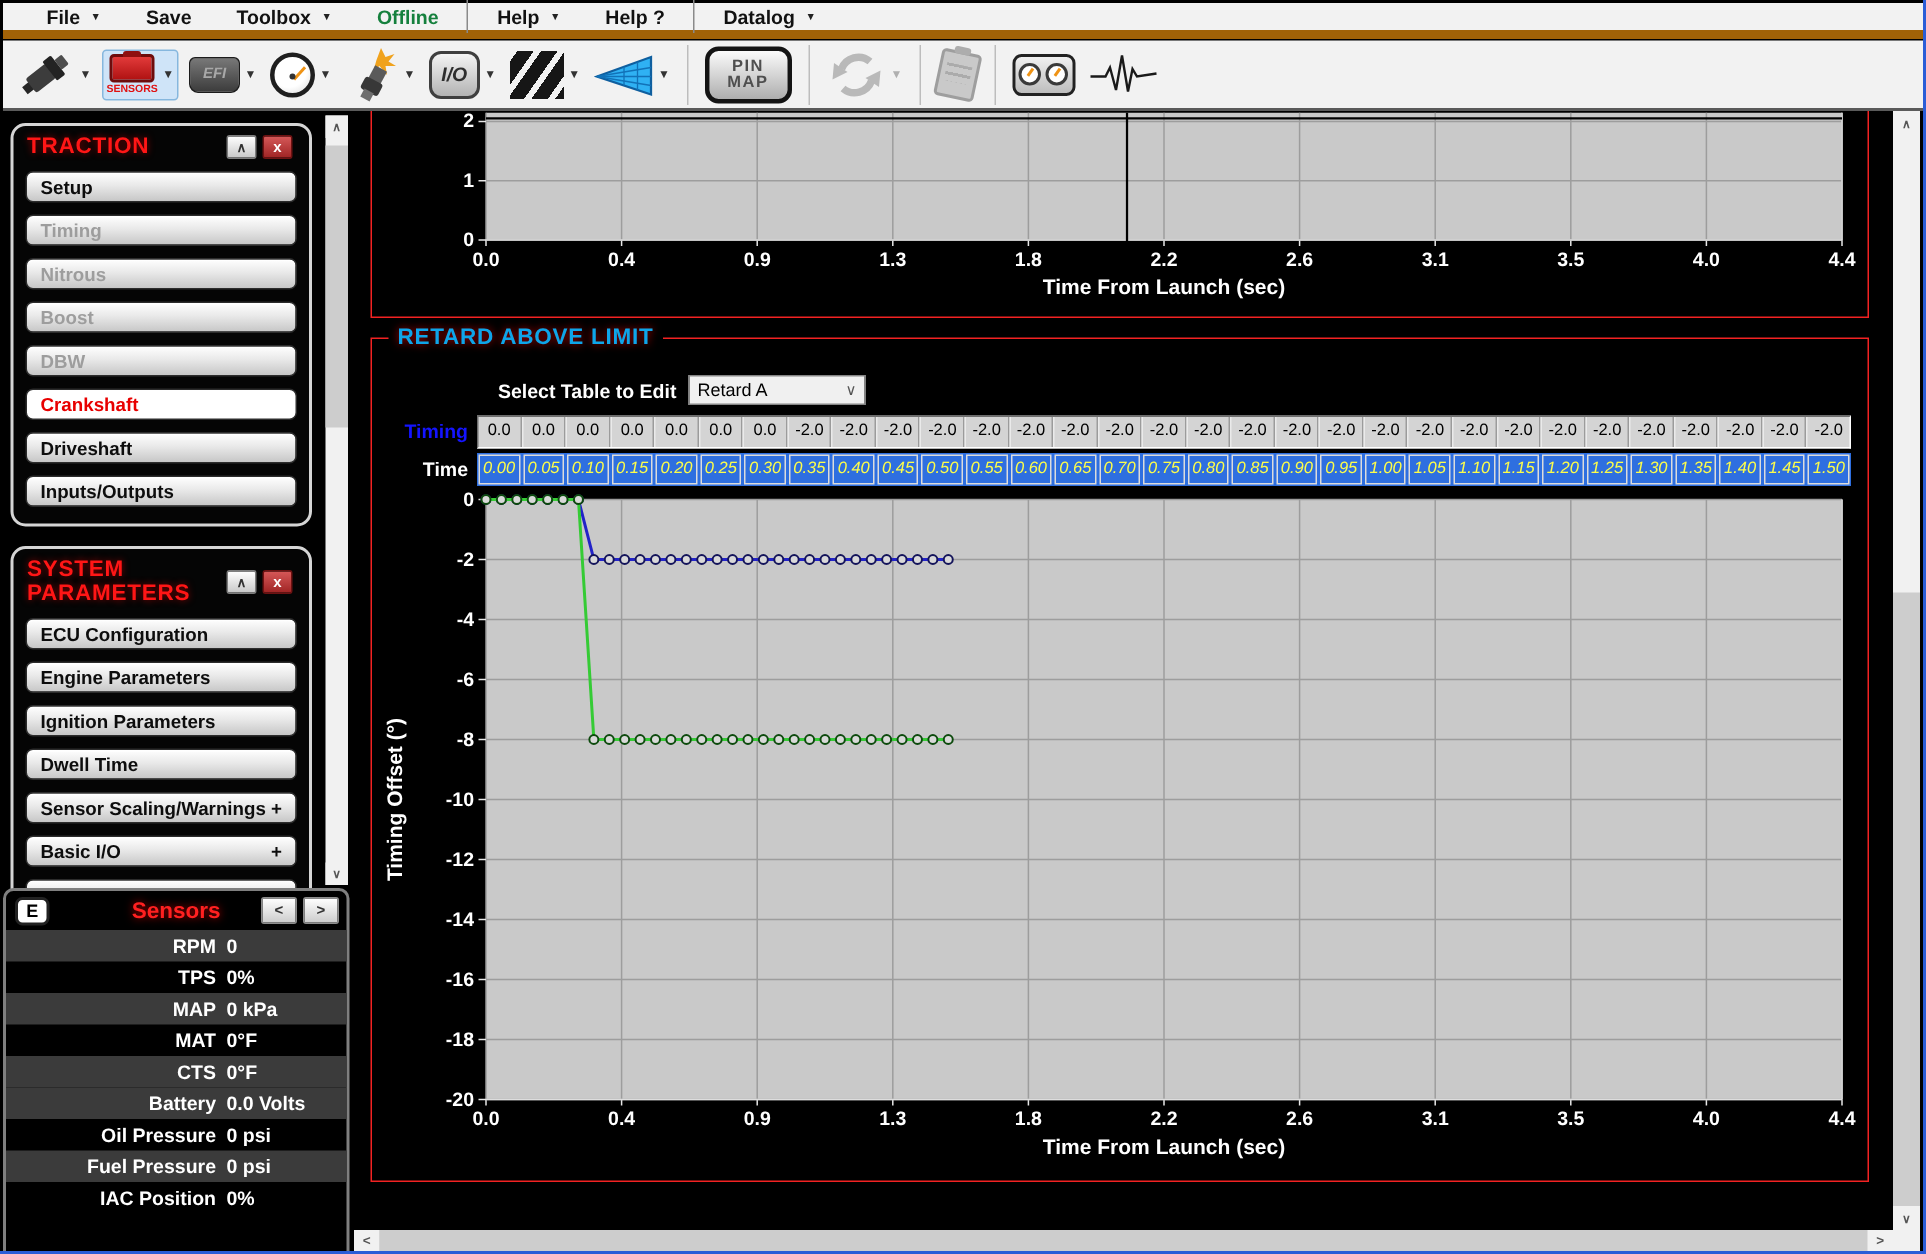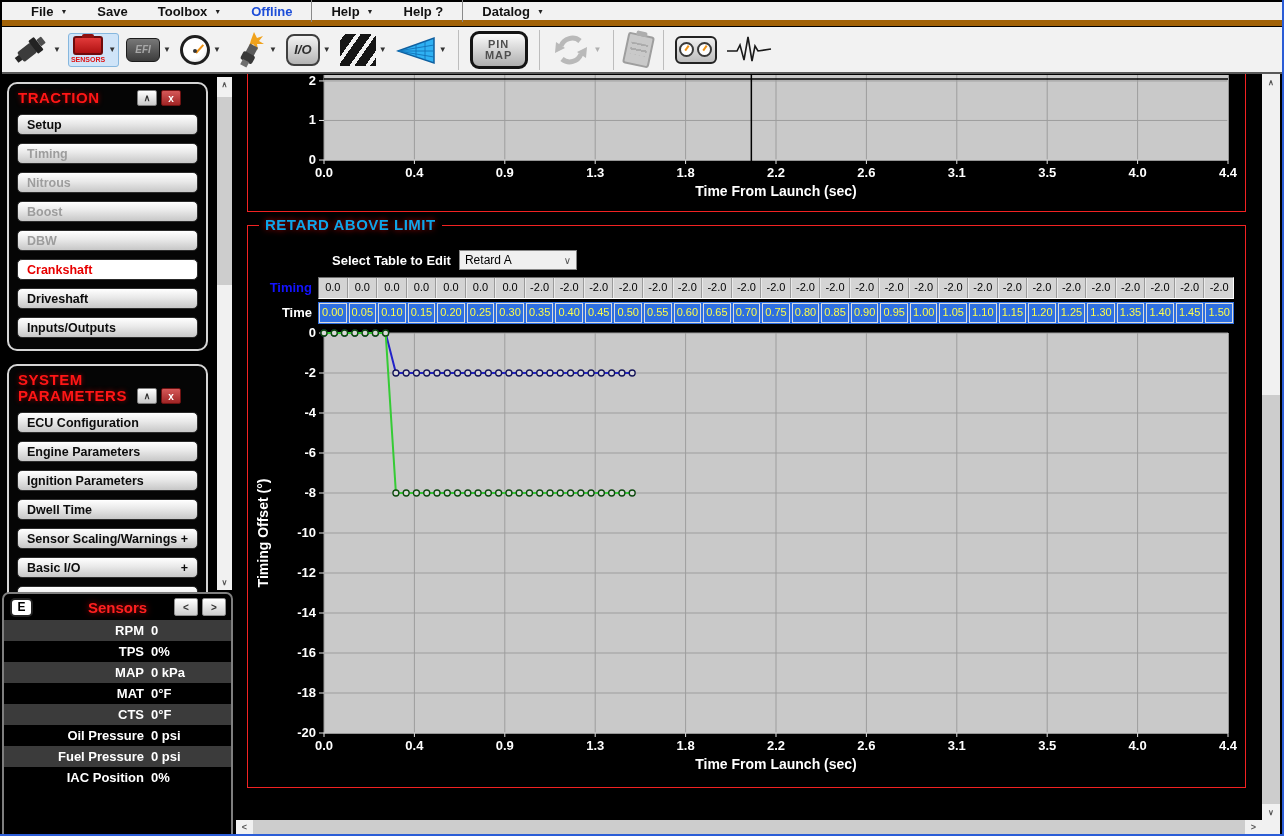--- a/index.html
+++ b/index.html
@@ -5,21 +5,21 @@
   html,body{margin:0;padding:0;background:#444;}
   *{box-sizing:border-box;font-family:"Liberation Sans",sans-serif;}
   .window{position:relative;width:1284px;height:836px;background:#000;overflow:hidden;}
   .edge-right{position:absolute;right:0;top:0;width:2px;height:100%;background:#2b5dd7;z-index:50;}
   .edge-bottom{position:absolute;left:0;bottom:0;width:100%;height:2px;background:#2b5dd7;z-index:50;}
 
   
   .menubar{position:absolute;left:2px;top:2px;width:1280px;height:24px;background:#f2f2f2;
     border-bottom:6px solid #a16207;display:flex;align-items:center;padding-left:14px;}
   .menu-item{display:flex;align-items:center;padding:0 15px;height:100%;font-weight:bold;font-size:13px;color:#111;cursor:default;}
-  .menu-item.disabled{color:#1d4ed8;}
+  .menu-item.disabled{color:#15803d;}
   .menu-item .caret{font-size:7px;color:#222;margin-left:7px;}
   .menu-sep{width:1px;height:22px;background:#8a8a8a;margin:0 4px;}
 
   
   .toolbar{position:absolute;left:2px;top:27px;width:1280px;height:47px;background:#f2f2f2;
     border-bottom:2px solid #5a5a5a;display:flex;align-items:center;padding-left:6px;gap:5px;}
   .tb-btn{display:flex;align-items:center;gap:3px;padding:2px 2px;border-radius:3px;}
   .tb-btn.selected{background:#cfe4f8;border:1px solid #86b7de;}
   .tb-caret{font-size:8px;color:#333;}
   .tb-sep{width:1px;height:40px;background:#bdbdbd;margin:0 4px;}
@@ -43,21 +43,21 @@
     background:repeating-linear-gradient(180deg,#ababab 0 2px,transparent 2px 6px);}
   .gauges2{width:42px;height:28px;border-radius:6px;border:2px solid #222;background:linear-gradient(180deg,#f0f0f0,#bdbdbd);
     display:flex;align-items:center;justify-content:center;gap:3px;}
   .mini-gauge{width:15px;height:15px;border-radius:50%;background:#fff;border:2px solid #3a3a3a;position:relative;}
   .mini-gauge:after{content:"";position:absolute;left:5px;top:1px;width:1.5px;height:6px;background:#ef9315;transform:rotate(35deg);}
 
   
   .sidebar{position:absolute;left:2px;top:74px;width:232px;height:760px;background:#000;overflow:hidden;}
   .panel{margin:8px 26px 0 5px;border:2px solid #d5d5d5;border-radius:10px;background:#050505;padding:4px 7px 3px 7px;}
   .panel + .panel{margin-top:13px;}
-  .panel-head{display:flex;align-items:flex-end;margin:2px 18px 1px 2px;}
+  .panel-head{display:flex;align-items:center;margin:2px 4px 1px 2px;}
   .panel-title{flex:1;color:#ff1616;font-weight:bold;font-size:15px;line-height:16px;letter-spacing:.5px;text-shadow:0 0 5px #8a0000;}
   .win-btn{width:20px;height:16px;margin-left:4px;border:1px solid #7d7d7d;border-radius:2px;background:linear-gradient(180deg,#fff,#c9c9c9);
     display:flex;align-items:center;justify-content:center;font-size:9px;font-weight:bold;color:#333;}
   .win-btn.close{background:linear-gradient(180deg,#d55858,#a02525);border-color:#6e1212;color:#fff;font-size:10px;}
   .side-btn{height:21px;margin:8px 1px;border-radius:5px;border:1px solid #2c2c2c;
     background:linear-gradient(180deg,#ffffff 0%,#e9e9e9 45%,#c7c7c7 100%);box-shadow:inset 0 1px 0 #fff;
     display:flex;align-items:center;padding:0 9px;font-weight:bold;font-size:12.5px;color:#0d0d0d;}
   .side-btn.disabled{color:#9d9d9d;}
   .side-btn.selected{background:#ffffff;color:#e80000;}
   .side-btn .plus{margin-left:auto;font-weight:bold;}
@@ -98,21 +98,21 @@
   .dropdown{width:118px;height:20px;background:#f0f0f0;border:1px solid #858585;display:flex;align-items:center;padding:0 5px;font-size:12px;color:#000;text-align:right;}
   .dd-chev{margin-left:auto;color:#555;font-size:10px;}
   .row-label{position:absolute;width:64px;text-align:right;font-weight:bold;font-size:13px;}
   .timing-label{top:54px;left:0;color:#1414ff;}
   .time-label{top:79px;left:0;color:#fff;}
   .strip{position:absolute;left:70px;width:916px;height:22px;display:flex;}
   .timing-strip{top:51px;background:#d4d4d4;border-top:1px solid #6e6e6e;border-left:1px solid #6e6e6e;border-bottom:1px solid #fff;border-right:1px solid #fff;}
   .t-cell{flex:1;text-align:center;font-size:11px;color:#000;line-height:19px;border-right:1px solid #9b9b9b;border-left:1px solid #eaeaea;}
   .t-cell:first-child{border-left:none;} .t-cell:last-child{border-right:none;}
   .time-strip{top:76px;background:#2e6fe0;padding:1px;gap:2px;}
-  .tm-cell{flex:1;text-align:center;font-size:11px;color:#fdfd4a;line-height:17px;border:1px solid #dcdcdc;background:#2e6fe0;}
+  .tm-cell{flex:1;text-align:center;font-size:11px;color:#fdfd4a;line-height:17px;border:1px solid #dcdcdc;background:#2e6fe0;font-style:italic;}
 
   
   .v-scroll{position:absolute;left:1028px;top:0;width:18px;height:746px;background:#f1f1f1;}
   .v-scroll .scroll-btn{height:16px;}
   .v-scroll .thumb{position:absolute;left:0;top:321px;width:100%;height:410px;background:#cdcdcd;}
   .h-scroll{position:absolute;left:2px;top:746px;width:1026px;height:14px;background:#cdcdcd;display:flex;}
   .h-btn{width:17px;height:100%;background:#f1f1f1;color:#555;display:flex;align-items:center;justify-content:center;font-size:9px;font-weight:bold;}
   .h-track{flex:1;background:#cdcdcd;}
   .corner{position:absolute;left:1028px;top:746px;width:18px;height:14px;background:#f1f1f1;}
 </style>
@@ -339,20 +339,24 @@
           <span class="sensor-label">MAP</span>
           <span class="sensor-value">0 kPa</span>
         </div>
         <div class="sensor-row">
           <span class="sensor-label">MAT</span>
           <span class="sensor-value">0°F</span>
         </div>
         <div class="sensor-row alt">
           <span class="sensor-label">CTS</span>
           <span class="sensor-value">0°F</span>
+        </div>
+        <div class="sensor-row alt">
+          <span class="sensor-label">Battery</span>
+          <span class="sensor-value">0.0 Volts</span>
         </div>
         <div class="sensor-row">
           <span class="sensor-label">Oil Pressure</span>
           <span class="sensor-value">0 psi</span>
         </div>
         <div class="sensor-row alt">
           <span class="sensor-label">Fuel Pressure</span>
           <span class="sensor-value">0 psi</span>
         </div>
         <div class="sensor-row">

